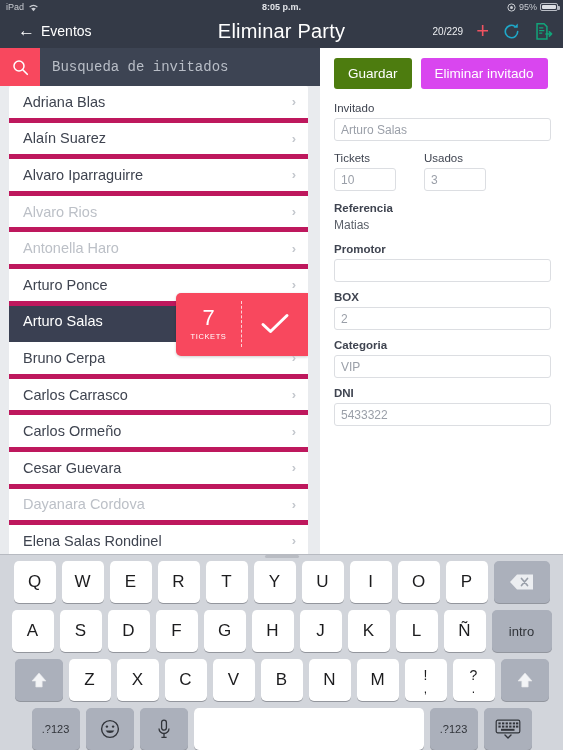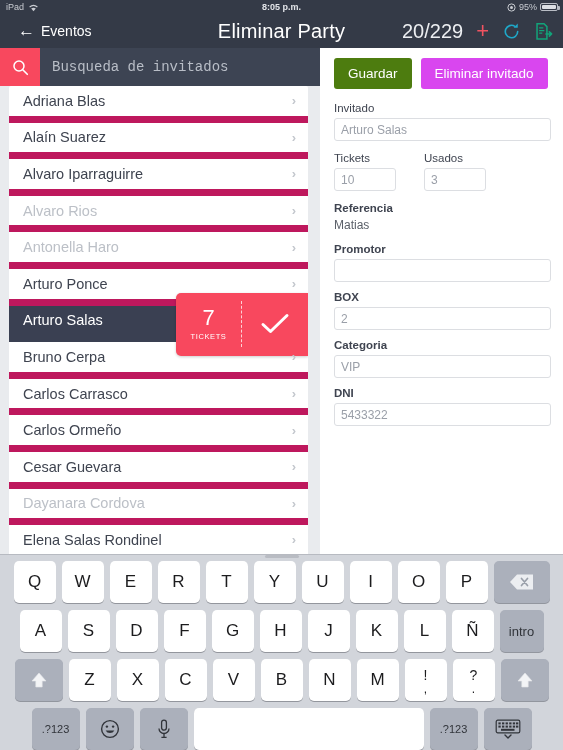--- a/index.html
+++ b/index.html
@@ -44,21 +44,21 @@
   .nav-back .arrow { font-size: 17px; line-height: 1; margin-top: -2px; }
   .nav-title {
     position: absolute; left: 0; width: 563px; height: 34px;
     display: flex; align-items: center; justify-content: center;
     font-size: 20px; font-weight: normal; letter-spacing: .2px;
   }
   .nav-right {
     position: absolute; right: 10px; top: 0; height: 34px;
     display: flex; align-items: center; gap: 13px;
   }
-  .nav-count { font-size: 20px; color: #eceef1; }
+  .nav-count { font-size: 10px; color: #eceef1; }
   .ico-plus { color: #f05361; font-size: 22px; line-height: 1; font-weight: 300; }
   .ico-refresh { color: #1fa8c9; }
   .ico-export { color: #12a37a; }
 
   
   .searchbar {
     position: absolute; top: 48px; left: 0; width: 320px; height: 38px;
     background: #3d4453; display: flex; align-items: center;
   }
   .search-btn {
@@ -79,21 +79,21 @@
   }
   .list {
     position: relative; margin: 0 9px 0 9px; width: 299px;
     background: #ffffff; border-radius: 2px; overflow: hidden;
   }
   .row {
     position: relative; height: 36.6px;
     display: flex; align-items: center; justify-content: space-between;
     padding: 0 12px 0 14px;
     font-size: 14.5px; color: #3f4450;
-    border-bottom: 7px solid #be185d;
+    border-bottom: 5px solid #be185d;
   }
   .row.dim { color: #bcc0c7; gap: 8px; }
   .row.selected { background: #3a4052; color: #ffffff; border-bottom-color: #3a4052; }
   .row .chev { color: #c3c7cd; font-size: 13px; font-weight: bold; }
   .row.selected .chev { color: transparent; }
 
   
   .swipe-panel {
     position: absolute; right: 0; top: 0; width: 132px; height: 63px;
     background: #f8485e; border-radius: 5px 0 0 5px;
@@ -150,21 +150,21 @@
   .kbrow { display: flex; justify-content: center; gap: 6px; margin-bottom: 7px; }
   .key {
     background: #ffffff; border-radius: 5px; height: 42px; width: 42px;
     display: flex; align-items: center; justify-content: center;
     font-size: 17px; color: #1c1c1e;
     box-shadow: 0 1px 0 rgba(136,139,146,.85);
     font-family: "Liberation Sans", sans-serif;
   }
   .key.dark { background: #abb0bb; color: #31343a; box-shadow: 0 1px 0 rgba(130,134,142,.8); }
   .key.wide56 { width: 56px; }
-  .key.wide60 { width: 44px; font-size: 13px; }
+  .key.wide60 { width: 60px; font-size: 13px; }
   .key.wide48 { width: 48px; font-size: 11px; }
   .key.space { width: 230px; }
   .key.dual { flex-direction: column; gap: 0; font-size: 13px; line-height: 1.05; padding-top: 4px; }
   .key.dual .top { font-size: 14px; }
   .key.dual .bot { font-size: 12px; }
   svg { display: block; }
 </style>
 </head>
 <body>
 

